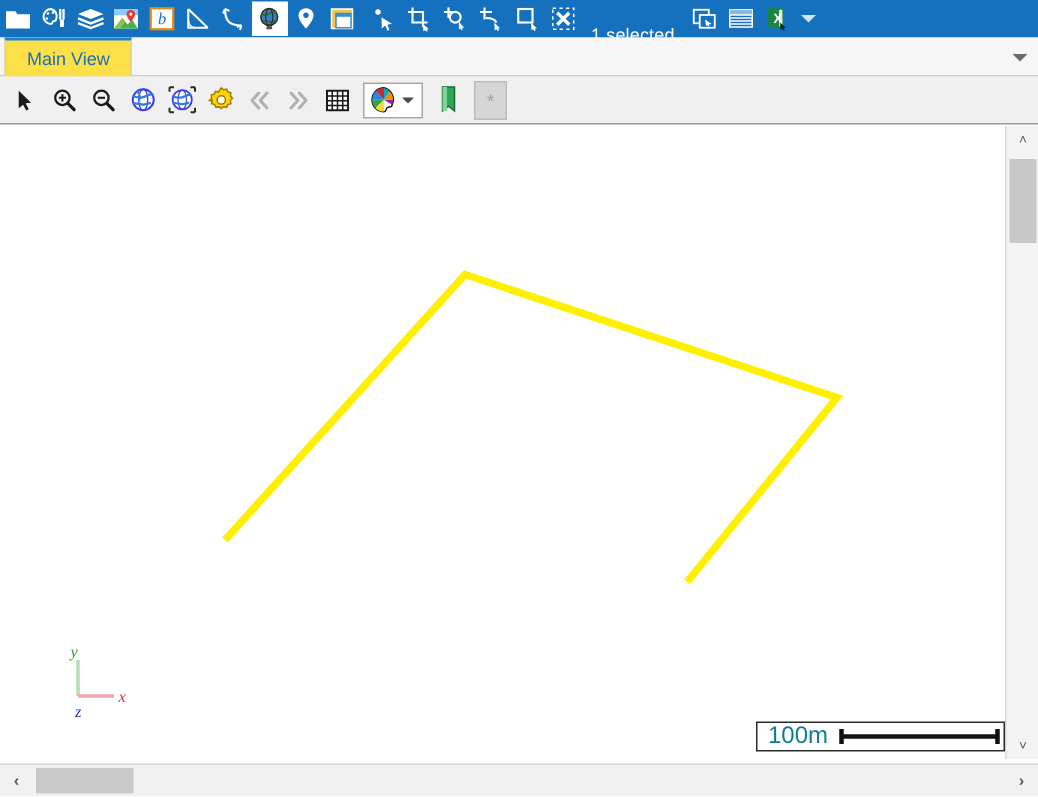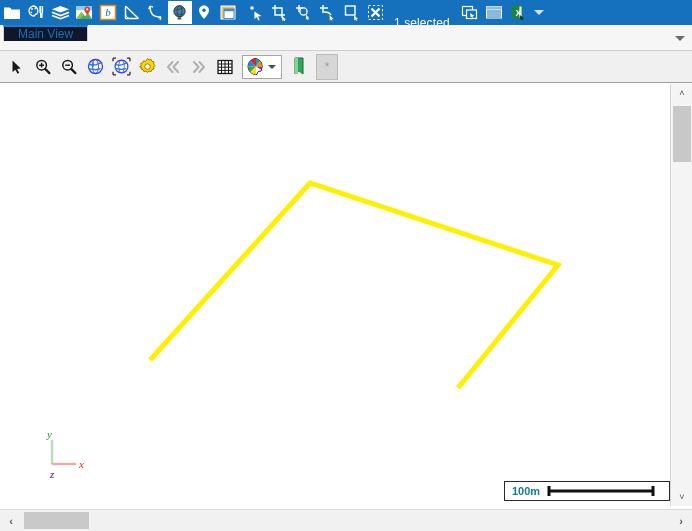--- a/index.html
+++ b/index.html
@@ -48,24 +48,24 @@
   }
 
   
   .tabstrip{
     position:absolute;left:0;top:25px;width:692px;height:26px;
     background:#f6f6f6;
     border-bottom:1px solid #cfcfcf;
     box-sizing:border-box;
   }
   .tab{
-    position:absolute;left:3px;top:0;height:16px;
+    position:absolute;left:3px;top:0;height:26px;
     padding:0 14px;
     display:flex;align-items:center;
-    background:#0f172a;
+    background:#fde047;
     border-top:2px solid #1e7fd0;
     border-left:1px solid #d0d0d0;
     border-right:1px solid #d0d0d0;
     color:#1a6fb5;font-size:12px;
     box-sizing:border-box;
     cursor:default;
   }
   .tabmenu{
     position:absolute;right:6px;top:8px;width:12px;height:10px;
     display:flex;align-items:center;justify-content:center;
@@ -125,21 +125,21 @@
   .gizmo{position:absolute;left:38px;top:428px;width:52px;height:52px;}
 
   
   .scalebar{
     position:absolute;left:504px;top:481px;
     width:166px;height:20px;
     background:#ffffff;border:1px solid #2a2a2a;
     display:flex;align-items:center;
     box-sizing:border-box;
   }
-  .scaletext{color:#0f7f8f;font-size:11px;padding:0 6px 0 7px;white-space:nowrap;font-weight:bold;}
+  .scaletext{color:#0f7f8f;font-size:16px;padding:0 6px 0 7px;white-space:nowrap;}
 
   
   .vscroll{
     position:absolute;right:0;top:84px;width:22px;height:422px;
     background:#f4f4f4;border-left:1px solid #d8d8d8;
     box-sizing:border-box;
   }
   .vs-arrow{
     width:22px;height:18px;display:flex;align-items:center;justify-content:center;
     color:#5a5a5a;font-size:9px;

